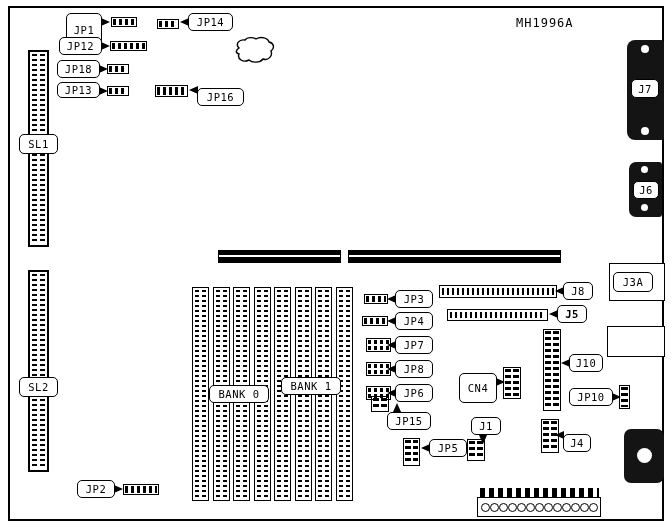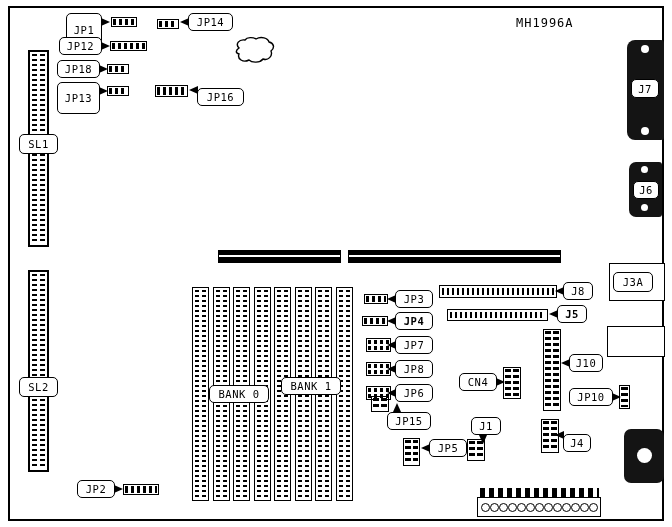--- a/index.html
+++ b/index.html
@@ -76,21 +76,21 @@
   <div class="abs jumper-h" style="left:157px;top:19px;width:22px;height:10px;"></div>
 
   <div class="callout" style="left:59px;top:37px;width:43px;height:18px;">JP12</div>
   <div class="tri-r" style="left:101px;top:42px;"></div>
   <div class="abs jumper-h" style="left:110px;top:41px;width:37px;height:10px;"></div>
 
   <div class="callout" style="left:57px;top:60px;width:43px;height:18px;">JP18</div>
   <div class="tri-r" style="left:99px;top:65px;"></div>
   <div class="abs jumper-h" style="left:107px;top:64px;width:22px;height:10px;"></div>
 
-  <div class="callout" style="left:57px;top:82px;width:43px;height:32px;">JP13</div>
+  <div class="callout" style="left:57px;top:82px;width:43px;height:16px;">JP13</div>
   <div class="tri-r" style="left:99px;top:87px;"></div>
   <div class="abs jumper-h" style="left:107px;top:86px;width:22px;height:10px;"></div>
 
   <div class="callout" style="left:197px;top:88px;width:47px;height:18px;">JP16</div>
   <div class="tri-l" style="left:189px;top:86px;"></div>
   <div class="abs jumper-h" style="left:155px;top:85px;width:33px;height:12px;"></div>
 
   <div class="abs slot" style="left:28px;top:50px;width:21px;height:197px;"></div>
   <div class="callout" style="left:19px;top:134px;width:39px;height:20px;">SL1</div>
 
@@ -112,21 +112,21 @@
   <div class="abs simm" style="left:295px;top:287px;width:17px;height:214px;"></div>
   <div class="abs simm" style="left:315px;top:287px;width:17px;height:214px;"></div>
   <div class="abs simm" style="left:336px;top:287px;width:17px;height:214px;"></div>
   <div class="callout" style="left:209px;top:377px;width:60px;height:18px;margin-top:8px;">BANK 0</div>
   <div class="callout" style="left:281px;top:377px;width:60px;height:18px;">BANK 1</div>
 
   <div class="callout" style="left:395px;top:290px;width:38px;height:18px;">JP3</div>
   <div class="tri-l" style="left:387px;top:295px;"></div>
   <div class="abs jumper-h" style="left:364px;top:294px;width:24px;height:10px;"></div>
 
-  <div class="callout" style="left:395px;top:312px;width:38px;height:18px;font-weight:bold;">JP4</div>
+  <div class="callout" style="left:395px;top:312px;width:38px;height:18px;">JP4</div>
   <div class="tri-l" style="left:387px;top:317px;"></div>
   <div class="abs jumper-h" style="left:362px;top:316px;width:26px;height:10px;"></div>
 
   <div class="callout" style="left:395px;top:336px;width:38px;height:18px;">JP7</div>
   <div class="tri-l" style="left:387px;top:341px;"></div>
   <div class="abs grid-h" style="left:366px;top:338px;width:25px;height:14px;"></div>
 
   <div class="callout" style="left:395px;top:360px;width:38px;height:18px;">JP8</div>
   <div class="tri-l" style="left:387px;top:365px;"></div>
   <div class="abs grid-h" style="left:366px;top:362px;width:25px;height:14px;"></div>
@@ -140,21 +140,21 @@
   <div class="abs pin-v" style="left:371px;top:396px;width:18px;height:16px;"></div>
 
   <div class="callout" style="left:429px;top:439px;width:38px;height:18px;">JP5</div>
   <div class="tri-l" style="left:421px;top:444px;"></div>
   <div class="abs pin-v" style="left:403px;top:438px;width:17px;height:28px;"></div>
 
   <div class="callout" style="left:471px;top:417px;width:30px;height:18px;">J1</div>
   <div class="tri-d" style="left:479px;top:435px;"></div>
   <div class="abs pin-v" style="left:467px;top:439px;width:18px;height:22px;"></div>
 
-  <div class="callout" style="left:459px;top:373px;width:38px;height:18px;">CN4</div>
+  <div class="callout" style="left:459px;top:373px;width:38px;height:30px;">CN4</div>
   <div class="tri-r" style="left:496px;top:378px;"></div>
   <div class="abs pin-v" style="left:503px;top:367px;width:18px;height:32px;"></div>
 
   <div class="abs conn-h" style="left:439px;top:285px;width:118px;height:13px;"></div>
   <div class="tri-l" style="left:555px;top:287px;"></div>
   <div class="callout" style="left:563px;top:282px;width:30px;height:18px;">J8</div>
 
   <div class="abs conn-h" style="left:447px;top:309px;width:101px;height:12px;"></div>
   <div class="tri-l" style="left:549px;top:310px;"></div>
   <div class="callout" style="left:557px;top:305px;width:30px;height:18px;font-weight:bold;">J5</div>

